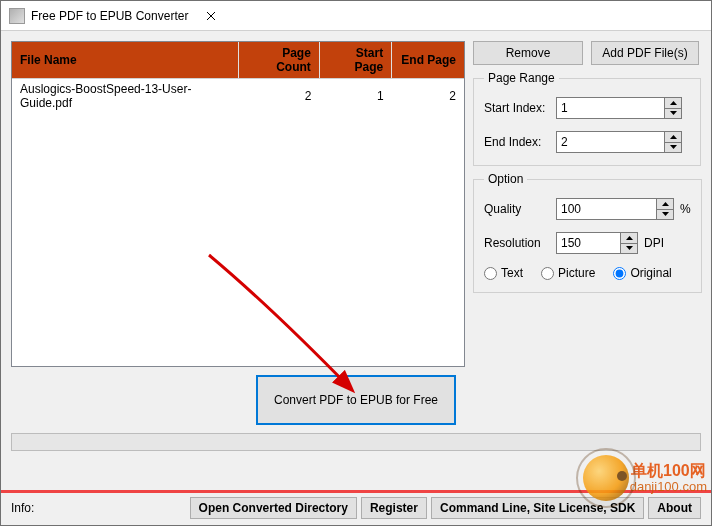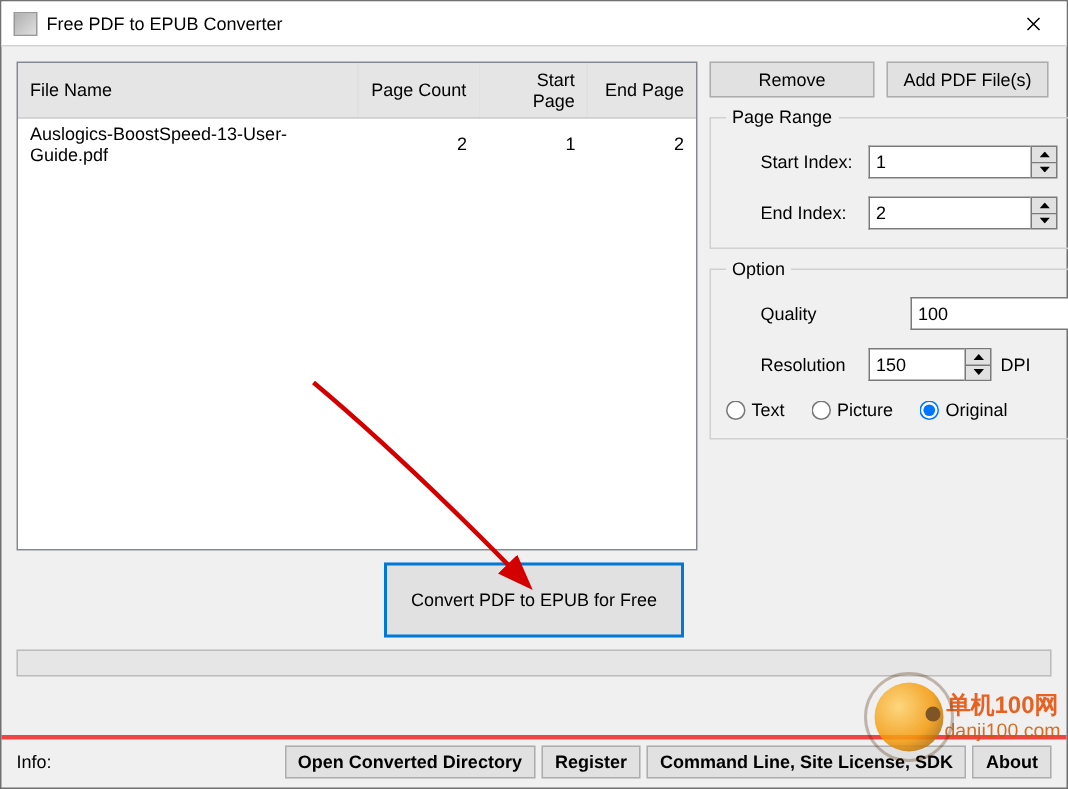--- a/index.html
+++ b/index.html
@@ -2,53 +2,53 @@
 <html><head>
 <meta charset="utf-8">
 <style>
   * { box-sizing: border-box; }
   html, body { margin: 0; padding: 0; }
   body { font-family: "Segoe UI", Tahoma, sans-serif; font-size: 12px; color: #000; background: #fff; }
 
   .window { width: 712px; height: 526px; border: 1px solid #707070; position: relative; background: #f0f0f0; display: flex; flex-direction: column; }
 
   
-  .titlebar { height: 30px; background: #fff; display: flex; align-items: center; justify-content: space-between; border-bottom: 1px solid #d0d0d0; }
+  .titlebar { height: 30px; background: #fff; display: flex; align-items: center; border-bottom: 1px solid #d0d0d0; }
   .titlebar-left { display:flex; align-items:center; }
   .app-icon { width: 16px; height: 16px; margin: 0 6px 0 8px; background: linear-gradient(135deg,#b0b0b0,#e0e0e0); border:1px solid #999; }
   .titlebar-title { font-size: 12px; }
   .titlebar-close { width: 45px; height: 28px; display:flex; align-items:center; justify-content:center; cursor:pointer; }
   .titlebar-close svg { stroke:#000; }
 
   
   .content { flex:1; padding: 10px 10px 6px 10px; display:flex; flex-direction:column; gap:8px; }
 
   .top-row { display:flex; gap:8px; height: 326px; }
 
   
   .table-wrap { flex: 1; background:#fff; border:1px solid #828790; overflow:hidden; }
   table { width:100%; border-collapse: collapse; table-layout: fixed; }
-  thead th { background:#e5e5e5; font-weight:normal; text-align:left; padding:4px 8px; border-right:1px solid #e0e0e0; border-bottom:1px solid #d0d0d0; font-size:12px; }
+  thead th { background:#c2410c; font-weight:bold; text-align:left; padding:4px 8px; border-right:1px solid #e0e0e0; border-bottom:1px solid #d0d0d0; font-size:12px; }
   thead th:last-child { border-right:none; }
   thead th.numcol { text-align:right; }
   tbody td { padding:3px 8px; font-size:12px; }
   tbody td.numcol { text-align:right; }
 
   
   .side { width: 228px; display:flex; flex-direction:column; gap:6px; }
   .side-buttons { display:flex; gap:8px; }
   .btn { background:#e1e1e1; border:1px solid #adadad; height:24px; display:flex; align-items:center; justify-content:center; font-size:12px; cursor:pointer; }
   .btn-add { width: 108px; }
   .btn-remove { width: 110px; }
 
   fieldset { border:1px solid #d0d0d0; padding: 12px 10px 12px 10px; margin:0; }
   legend { padding:0 4px; font-size:12px; }
   .form-row { display:flex; align-items:center; margin-bottom:12px; }
   .form-row:last-child { margin-bottom:0; }
-  .form-label { width: 72px; font-size:12px;margin-left:23px; }
+  .form-label { width: 72px; font-size:12px; }
   .spin { display:flex; align-items:center; }
   .spin input { width: 108px; height:22px; border:1px solid #7a7a7a; border-right:none; padding:0 4px; font-size:12px; outline:none; }
   .spin .spin-btns { width:18px; height:22px; border:1px solid #7a7a7a; display:flex; flex-direction:column; }
   .spin .spin-btns div { flex:1; display:flex; align-items:center; justify-content:center; background:#e1e1e1; cursor:pointer; }
   .spin .spin-btns div:first-child { border-bottom:1px solid #7a7a7a; }
   .spin .spin-btns svg { fill:#000; }
   .unit { margin-left:6px; font-size:12px; }
 
   .radio-row { display:flex; gap:18px; margin-top:4px; }
   .radio { display:flex; align-items:center; gap:4px; font-size:12px; cursor:pointer; }
@@ -192,21 +192,21 @@
               </div>
             </div>
           </div>
         </fieldset>
 
         <fieldset>
           <legend>Option</legend>
           <div class="form-row">
             <div class="form-label">Quality</div>
             <div class="spin">
-              <input type="text" style="width: 111px; margin-left: 28px;" value="100">
+              <input type="text" style="width: 100px;" value="100">
               <div class="spin-btns">
                 <div>
                     <svg width="7" height="4">
                       <polygon points="3.5,0 7,4 0,4"></polygon>
                     </svg>
                   </div>
                 <div>
                     <svg width="7" height="4">
                       <polygon points="0,0 7,0 3.5,4"></polygon>
                     </svg>

